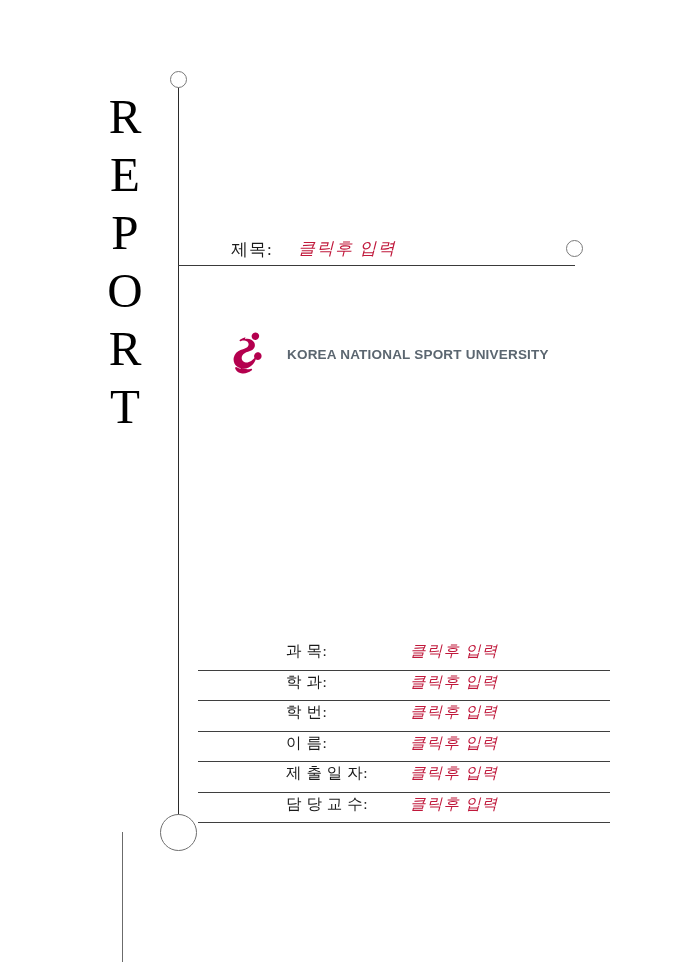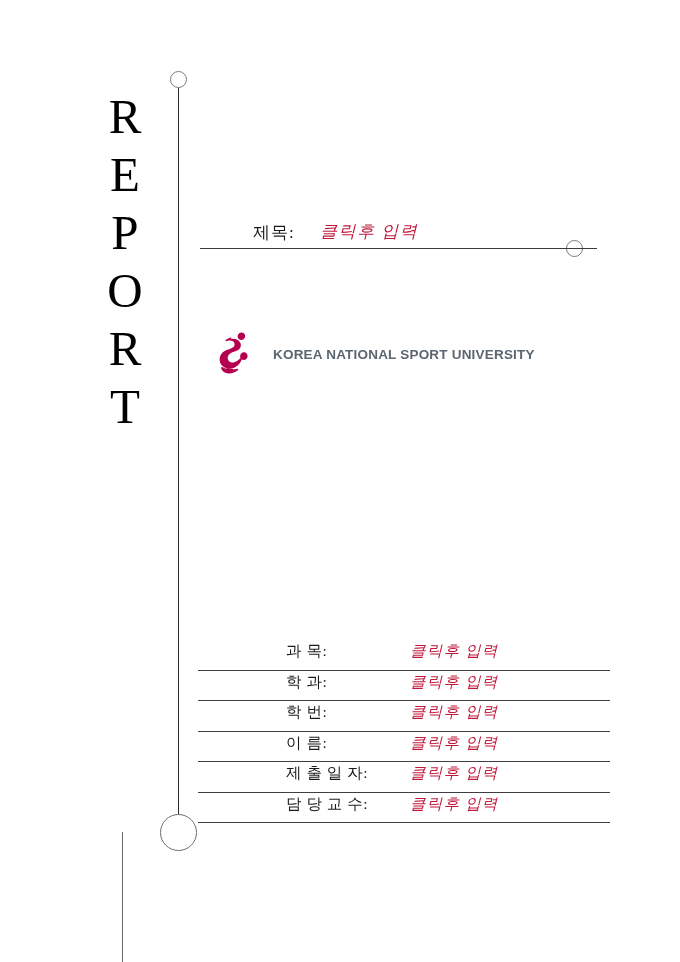--- a/index.html
+++ b/index.html
@@ -80,24 +80,23 @@
     top: 814px;
     width: 37px;
     height: 37px;
     border-color: #6f6f6f;
   }
 
   
   #title-row {
     position: absolute;
     left: 178px;
-    top: 219px;
+    top: 236px;
     width: 400px;
     height: 32px;
-    margin-left: 22px;
   }
   #title-row .hline {
     position: absolute;
     left: 0;
     top: 29px;
     width: 397px;
     height: 1px;
     background: #3a3a3a;
   }
   #title-label {
@@ -116,21 +115,21 @@
     font-family: "Liberation Serif", serif;
     font-size: 17px;
     font-style: italic;
     color: #c0183b;
     letter-spacing: 1.5px;
   }
 
   
   #logo-block {
     position: absolute;
-    left: 209px;
+    left: 223px;
     top: 330px;
     height: 48px;
     display: flex;
     align-items: center;
   }
   #logo-mark {
     width: 52px;
     height: 48px;
     position: relative;
     flex: none;

